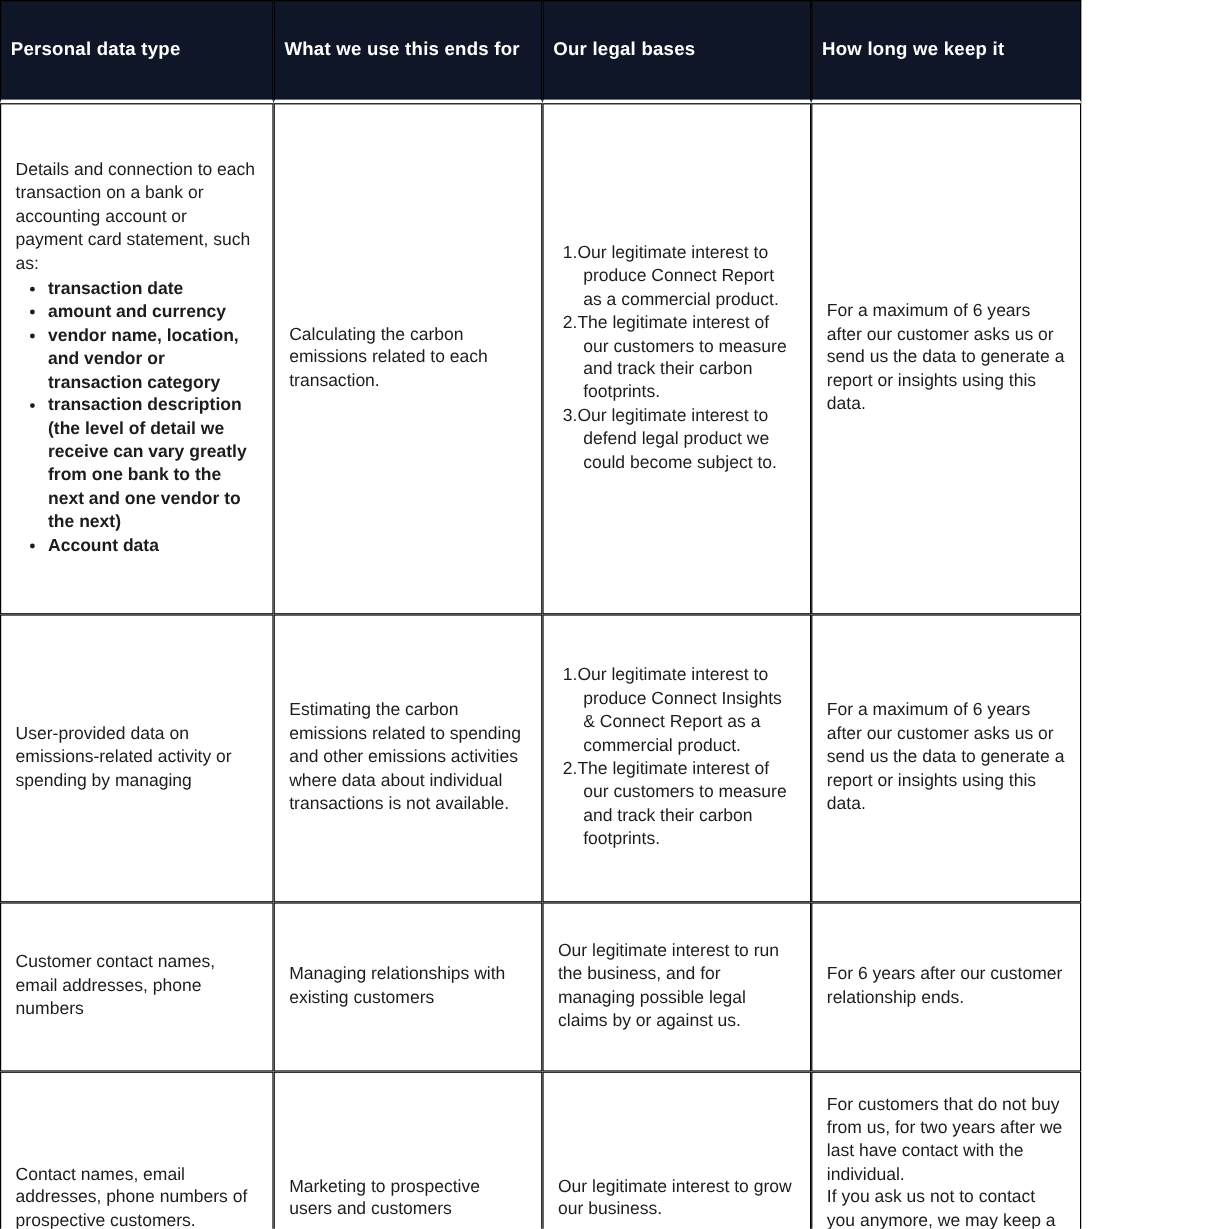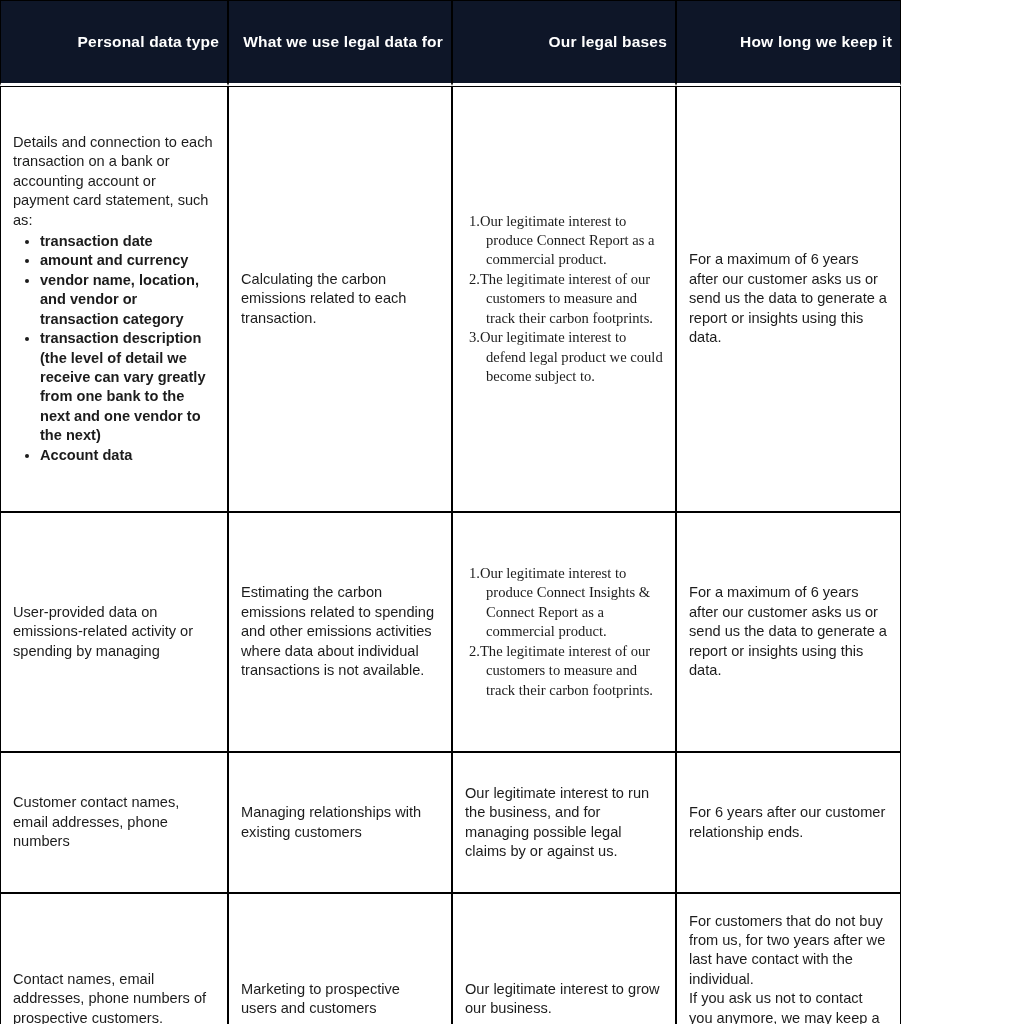--- a/index.html
+++ b/index.html
@@ -23,21 +23,21 @@
   th, td {
     border: 1.5px solid #000000;
     box-sizing: border-box;
   }
   th {
     background: #0e1628;
     color: #ffffff;
     font-size: 15.5px;
     font-weight: bold;
     letter-spacing: 0.2px;
-    text-align: right;
+    text-align: left;
     vertical-align: middle;
     height: 86px;
     border-bottom: 3px solid #ffffff;
     padding: 4px 8px;
   }
   td {
     vertical-align: middle;
     padding: 10px 12px;
     font-size: 14.6px;
     line-height: 1.33;
@@ -61,40 +61,39 @@
     margin: 0;
     padding: 0 0 0 4px;
     list-style: none;
     counter-reset: item;
   }
   ol.legal li {
     counter-increment: item;
     padding-left: 17px;
     text-indent: -17px;
     margin: 0;
-    font-family: Liberation Serif, serif;
   }
   ol.legal li::before { content: counter(item) "."; }
 
   .para { display: block; }
 </style>
 </head>
 <body>
 
 <table class="data-table">
   <colgroup>
     <col style="width:228px">
     <col style="width:224px">
     <col style="width:224px">
     <col style="width:225px">
   </colgroup>
   <thead>
     <tr>
       <th>Personal data type</th>
-      <th>What we use legal data for</th>
+      <th>What we use this ends for</th>
       <th>Our legal bases</th>
       <th>How long we keep it</th>
     </tr>
   </thead>
   <tbody>
     <tr class="r1">
       <td>
         <span class="para">Details and connection to each transaction on a bank or accounting account or payment card statement, such as:</span>
         <ul class="bullets">
           <li>transaction date</li>

